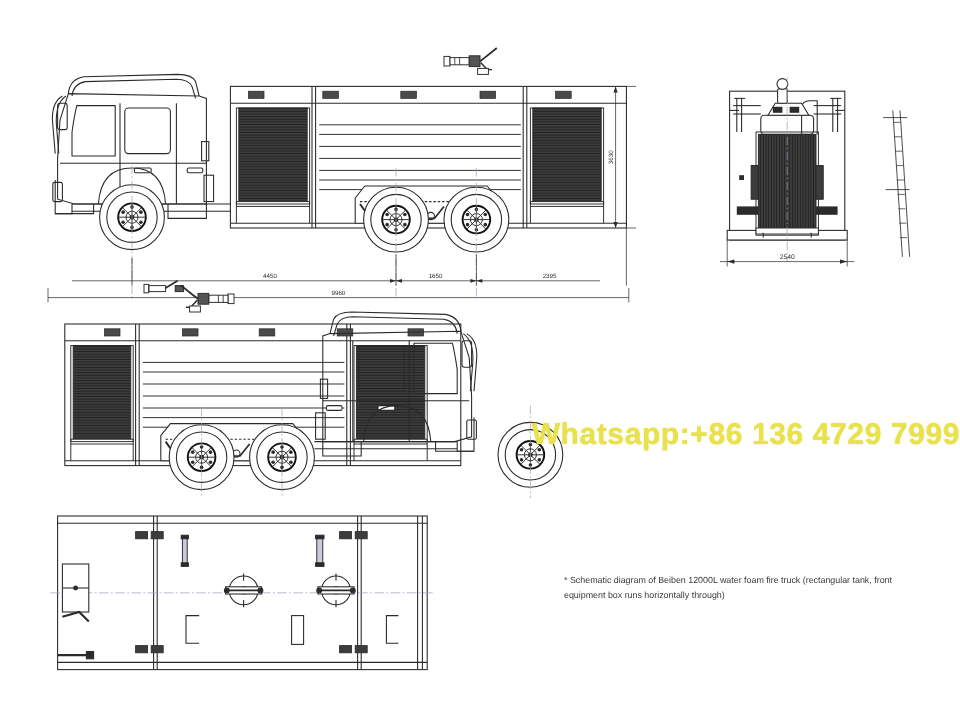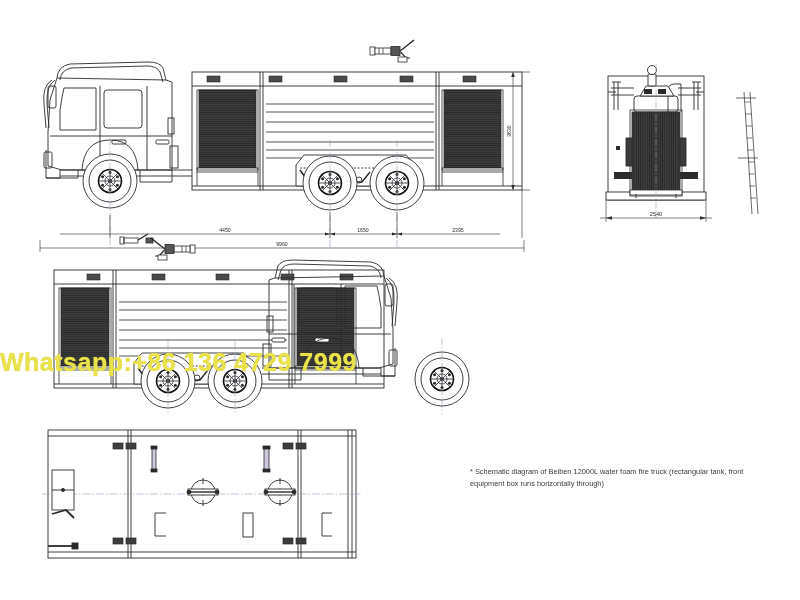--- a/index.html
+++ b/index.html
@@ -2,22 +2,22 @@
 <html><head>
 <meta charset="utf-8">
 <style>
   html,body{margin:0;padding:0;background:#fff;}
   body{width:800px;height:600px;overflow:hidden;
        font-family:"Liberation Sans",sans-serif;color:#1a1a1a;}
   #sheet{position:relative;width:800px;height:600px;background:#ffffff;}
   svg{display:block;}
   .notes{position:absolute;left:470px;top:466px;width:290px;
          font-size:7.4px;line-height:12.4px;color:#3a3a3a;}
-  .notes p{margin:0 0 1px 0;}
-  .wm{position:absolute;left:0;top:348px;width:800px;text-align:left;
+  .notes p{margin:12px 0 1px 0;}
+  .wm{position:absolute;left:0;top:348px;width:800px;text-align:right;
       font-size:25px;font-weight:bold;color:#e9e24a;letter-spacing:.5px;
       text-shadow:0 0 1px #d8d03c; pointer-events:none;}
 </style>
 </head>
 <body>
 
 <div id="sheet">
 
 <svg width="800" height="600" viewBox="0 0 800 600">
   <defs>

